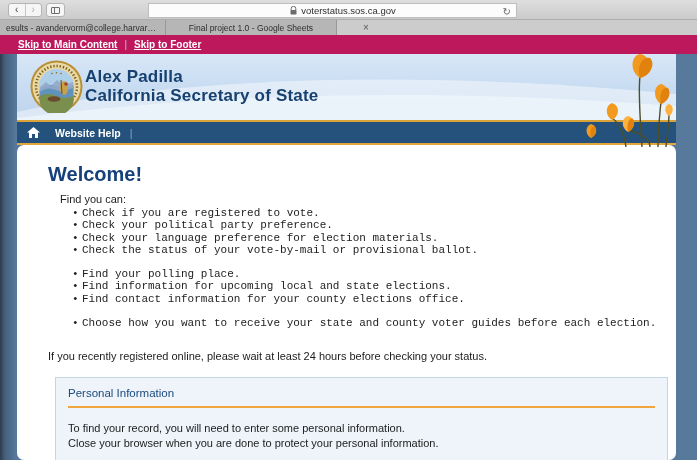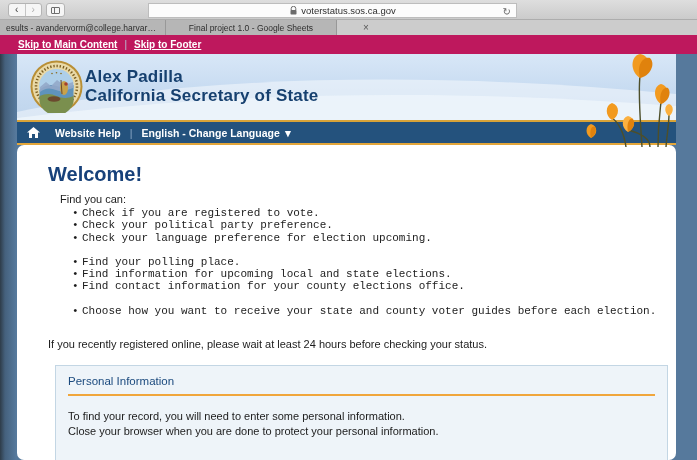--- a/index.html
+++ b/index.html
@@ -163,31 +163,31 @@
       </svg>
 
       <div class="sitenav">
         <span class="home">
           <svg width="13" height="11" viewBox="0 0 13 11">
               <path d="M6.5,0 L13,5.4 L11,5.4 L11,11 L8,11 L8,7 L5,7 L5,11 L2,11 L2,5.4 L0,5.4 Z" fill="#fff"></path>
             </svg>
         </span>
         <span class="navlink">Website Help</span>
         <span class="ndiv">|</span>
-        <span class="navlink" style="margin-left:0">English - Change Language ▼</span>
       </div>
 
       <div class="main">
         <h1>Welcome!</h1>
         <p class="intro">Find you can:</p>
 
         <ul class="blist">
           <li>Check if you are registered to vote.</li>
           <li>Check your political party preference.</li>
-          <li>Check your language preference for election upcoming.</li>
+          <li>Check your language preference for election materials.</li>
+          <li>Check the status of your vote-by-mail or provisional ballot.</li>
         </ul>
 
         <ul class="blist">
           <li>Find your polling place.</li>
           <li>Find information for upcoming local and state elections.</li>
           <li>Find contact information for your county elections office.</li>
         </ul>
 
         <ul class="blist">
           <li>Choose how you want to receive your state and county voter guides before each election.</li>

